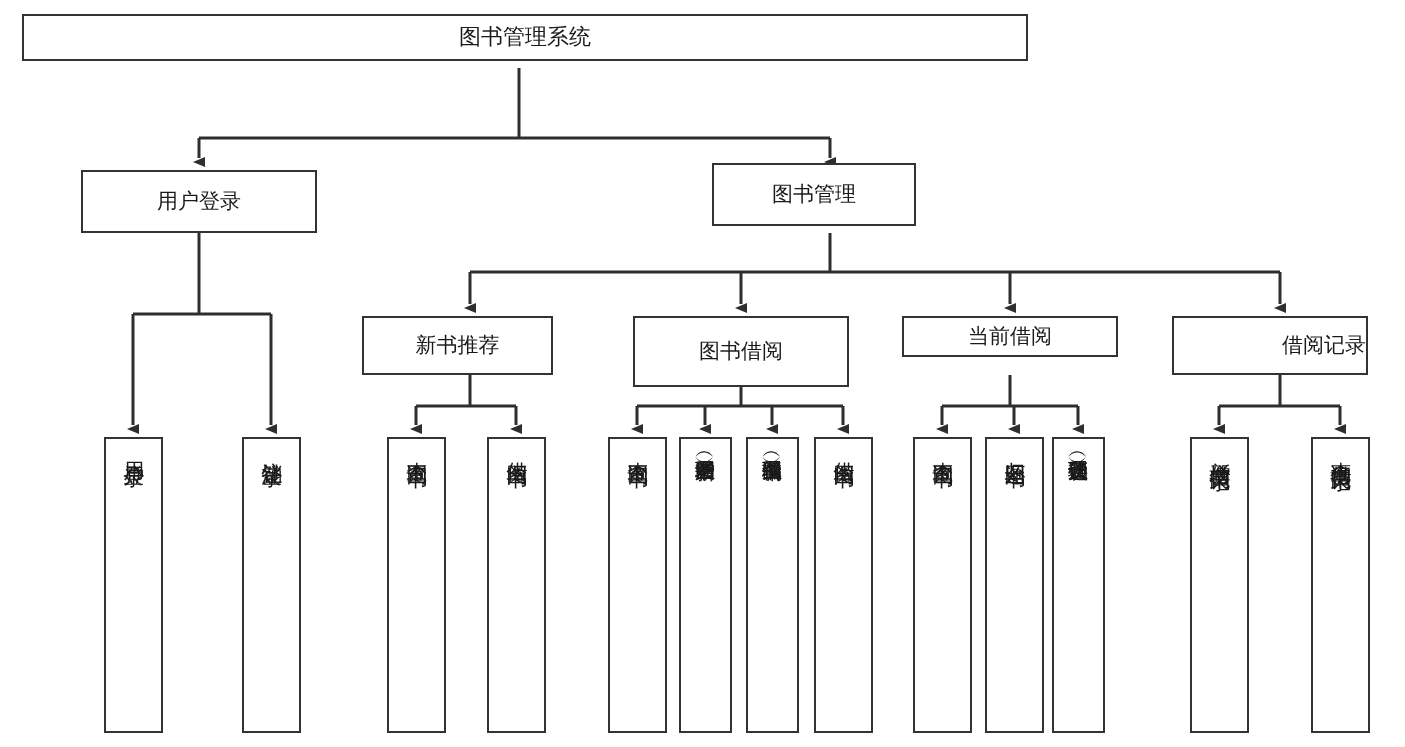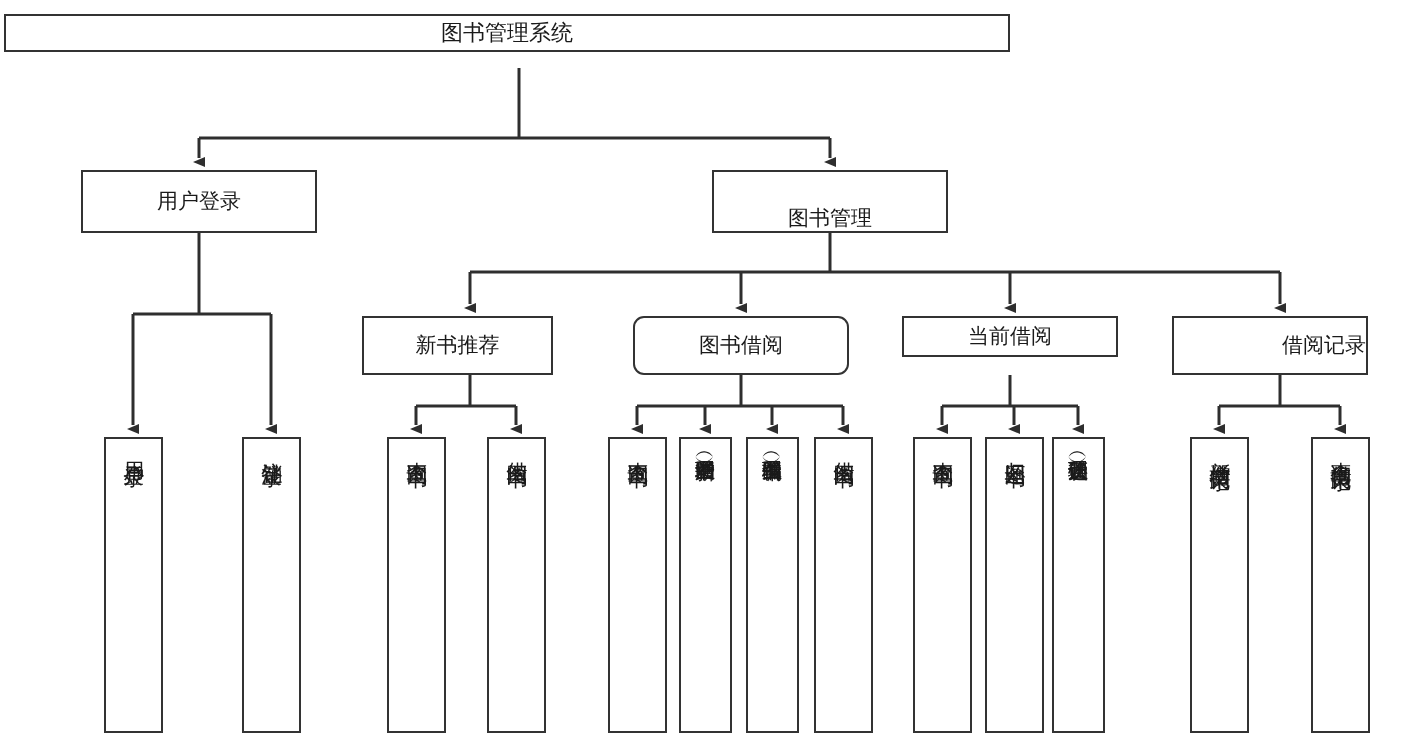--- a/index.html
+++ b/index.html
@@ -121,33 +121,33 @@
       <path d="M1078,406 L1078,425" marker-end="url(#arrow)"></path>
 
       <path d="M1280,375 L1280,406"></path>
       <path d="M1219,406 L1340,406"></path>
       <path d="M1219,406 L1219,425" marker-end="url(#arrow)"></path>
       <path d="M1340,406 L1340,425" marker-end="url(#arrow)"></path>
     </g>
   </svg>
 
   <div id="nodes">
-      <div class="node horiz root" style="left: 4px; top: 14px; width: 1006px; height: 38px;">
+      <div class="node horiz root" style="left: 22px; top: 14px; width: 1006px; height: 47px;">
         <span class="lbl">图书管理系统</span>
       </div>
       <div class="node horiz" style="left: 81px; top: 170px; width: 236px; height: 63px;">
         <span class="lbl">用户登录</span>
       </div>
-      <div class="node horiz" style="left: 712px; top: 170px; width: 236px; height: 63px; align-items: flex-end;">
+      <div class="node horiz" style="left: 712px; top: 163px; width: 204px; height: 63px;">
         <span class="lbl">图书管理</span>
       </div>
       <div class="node horiz" style="left: 362px; top: 316px; width: 191px; height: 59px;">
         <span class="lbl">新书推荐</span>
       </div>
-      <div class="node horiz" style="left: 633px; top: 316px; width: 216px; height: 59px; border-radius: 11px;">
+      <div class="node horiz" style="left: 633px; top: 316px; width: 216px; height: 71px;">
         <span class="lbl">图书借阅</span>
       </div>
       <div class="node horiz" style="left: 902px; top: 316px; width: 216px; height: 41px;">
         <span class="lbl">当前借阅</span>
       </div>
       <div class="node horiz" style="left: 1172px; top: 316px; width: 196px; height: 59px; justify-content: flex-end;">
         <span class="lbl">借阅记录</span>
       </div>
       <div class="node vert" style="left: 104px; top: 437px; width: 59px; height: 296px;">
         <span class="lbl">用户登录</span>

